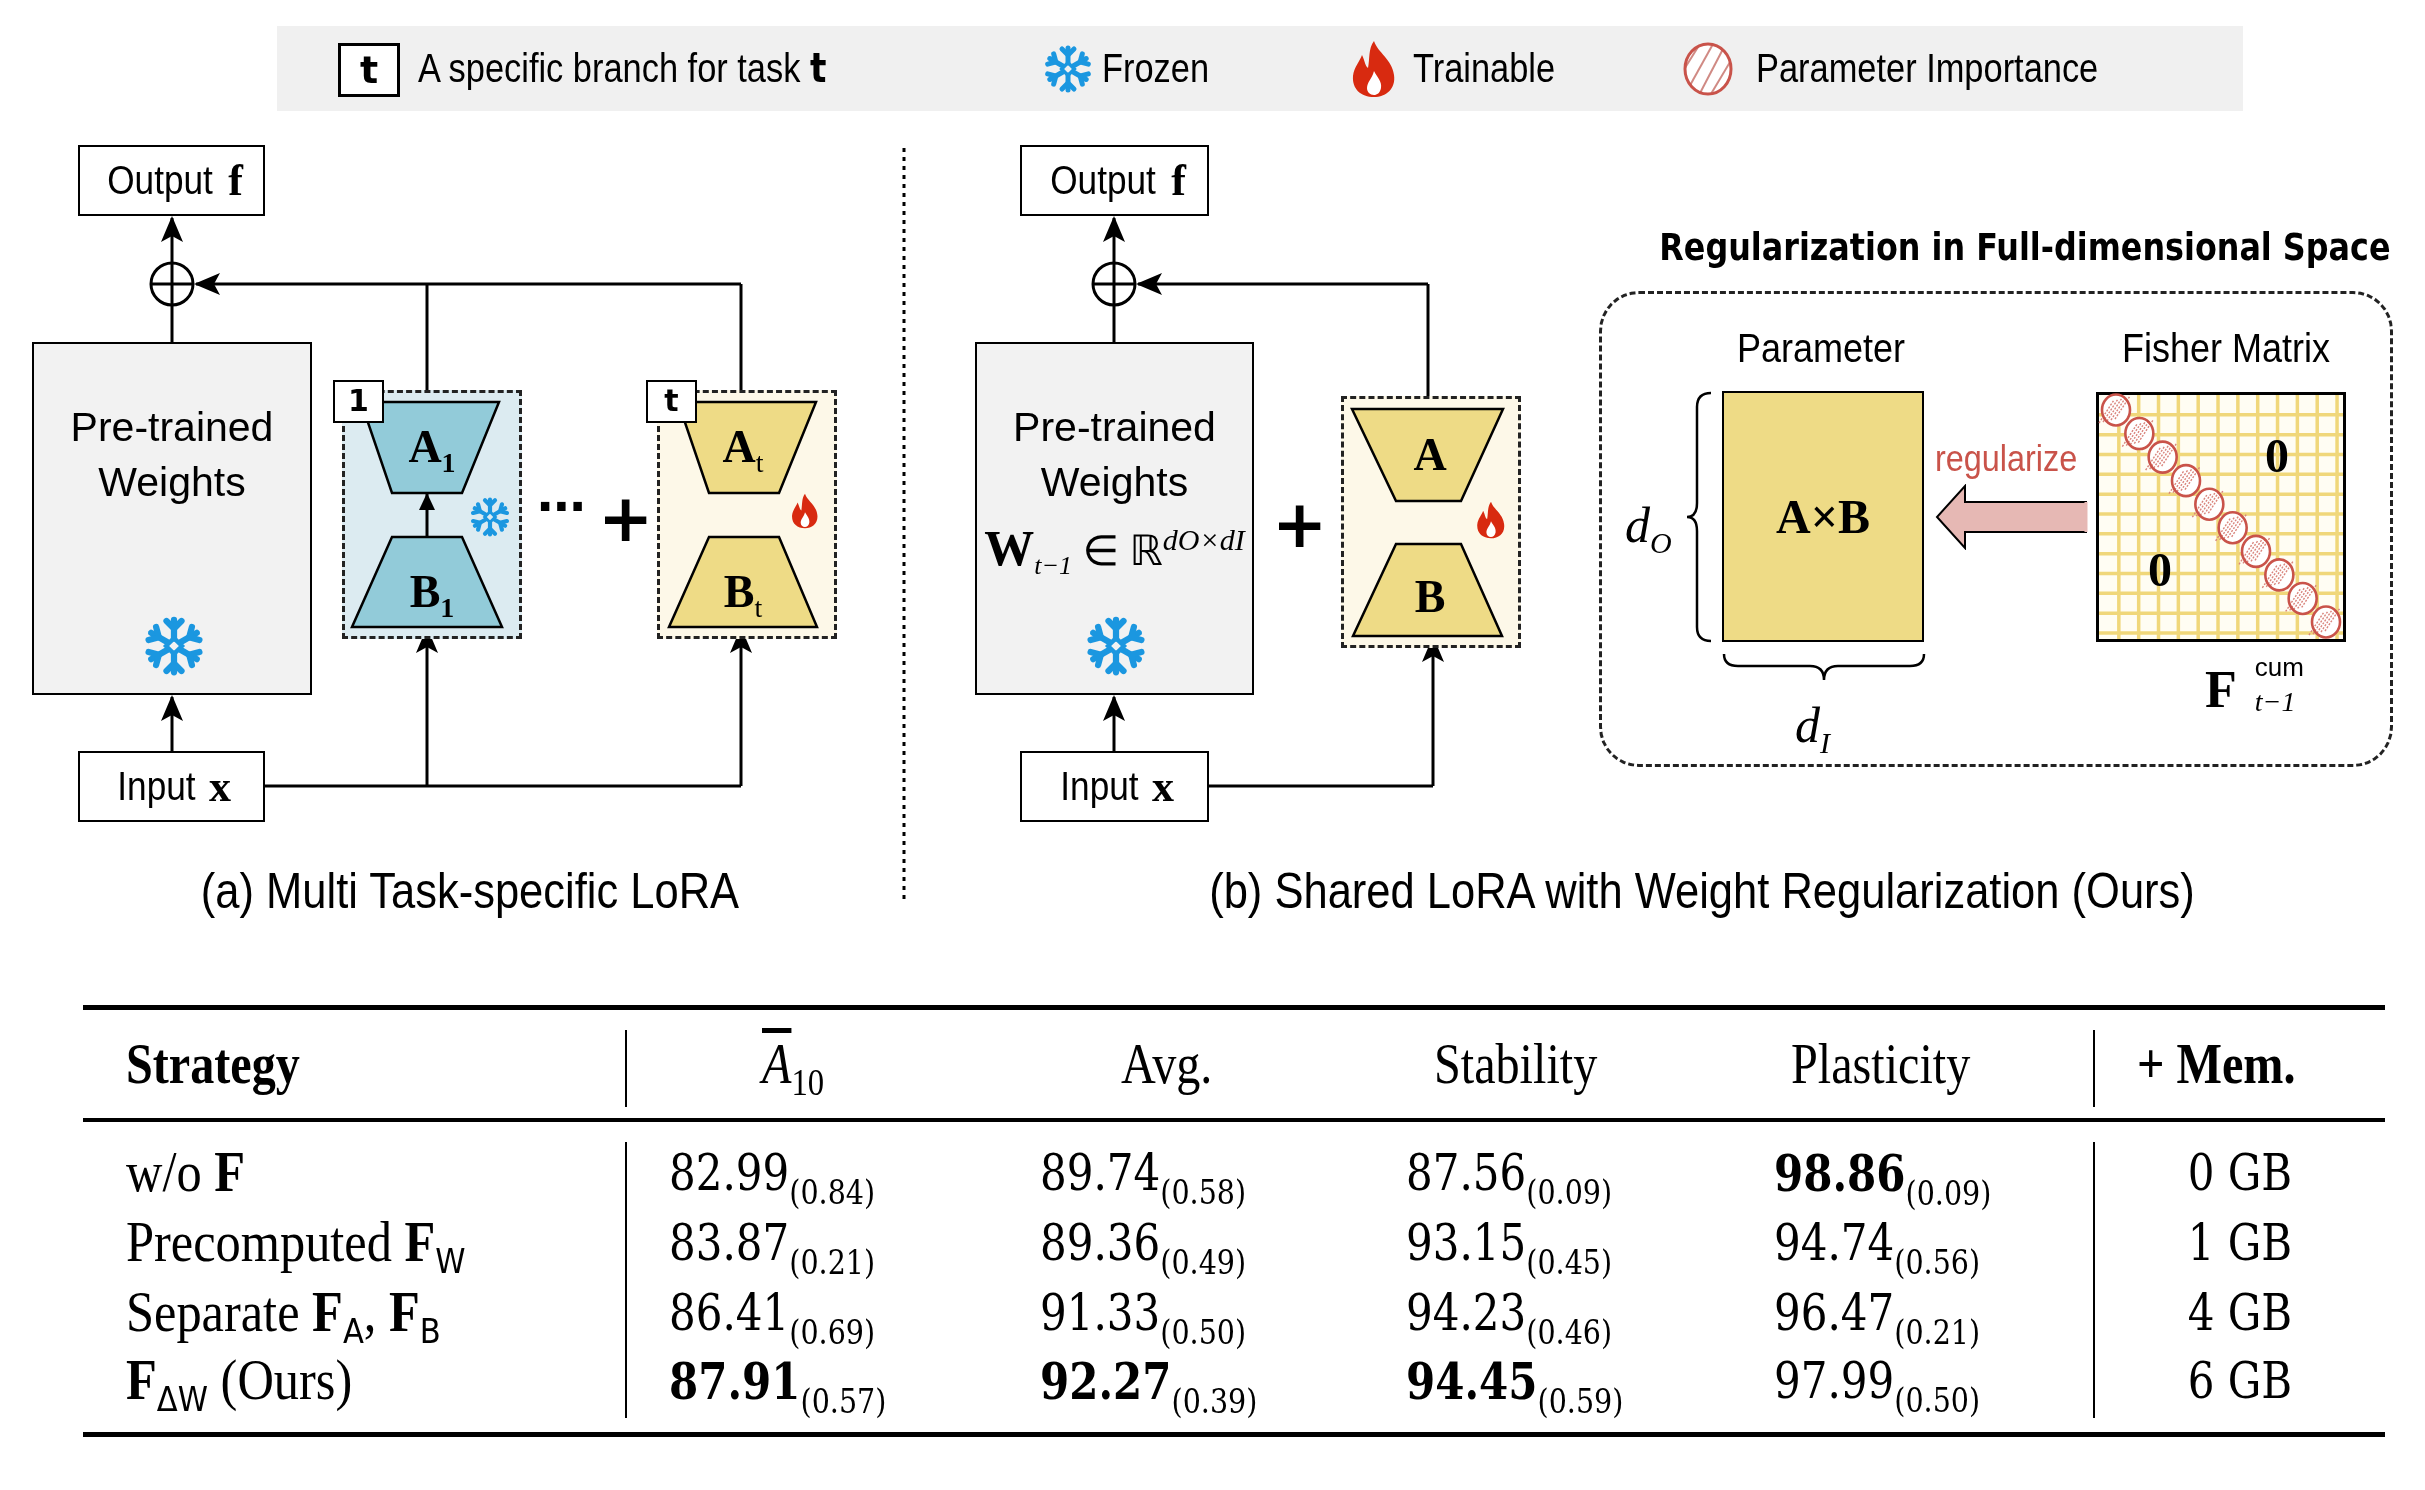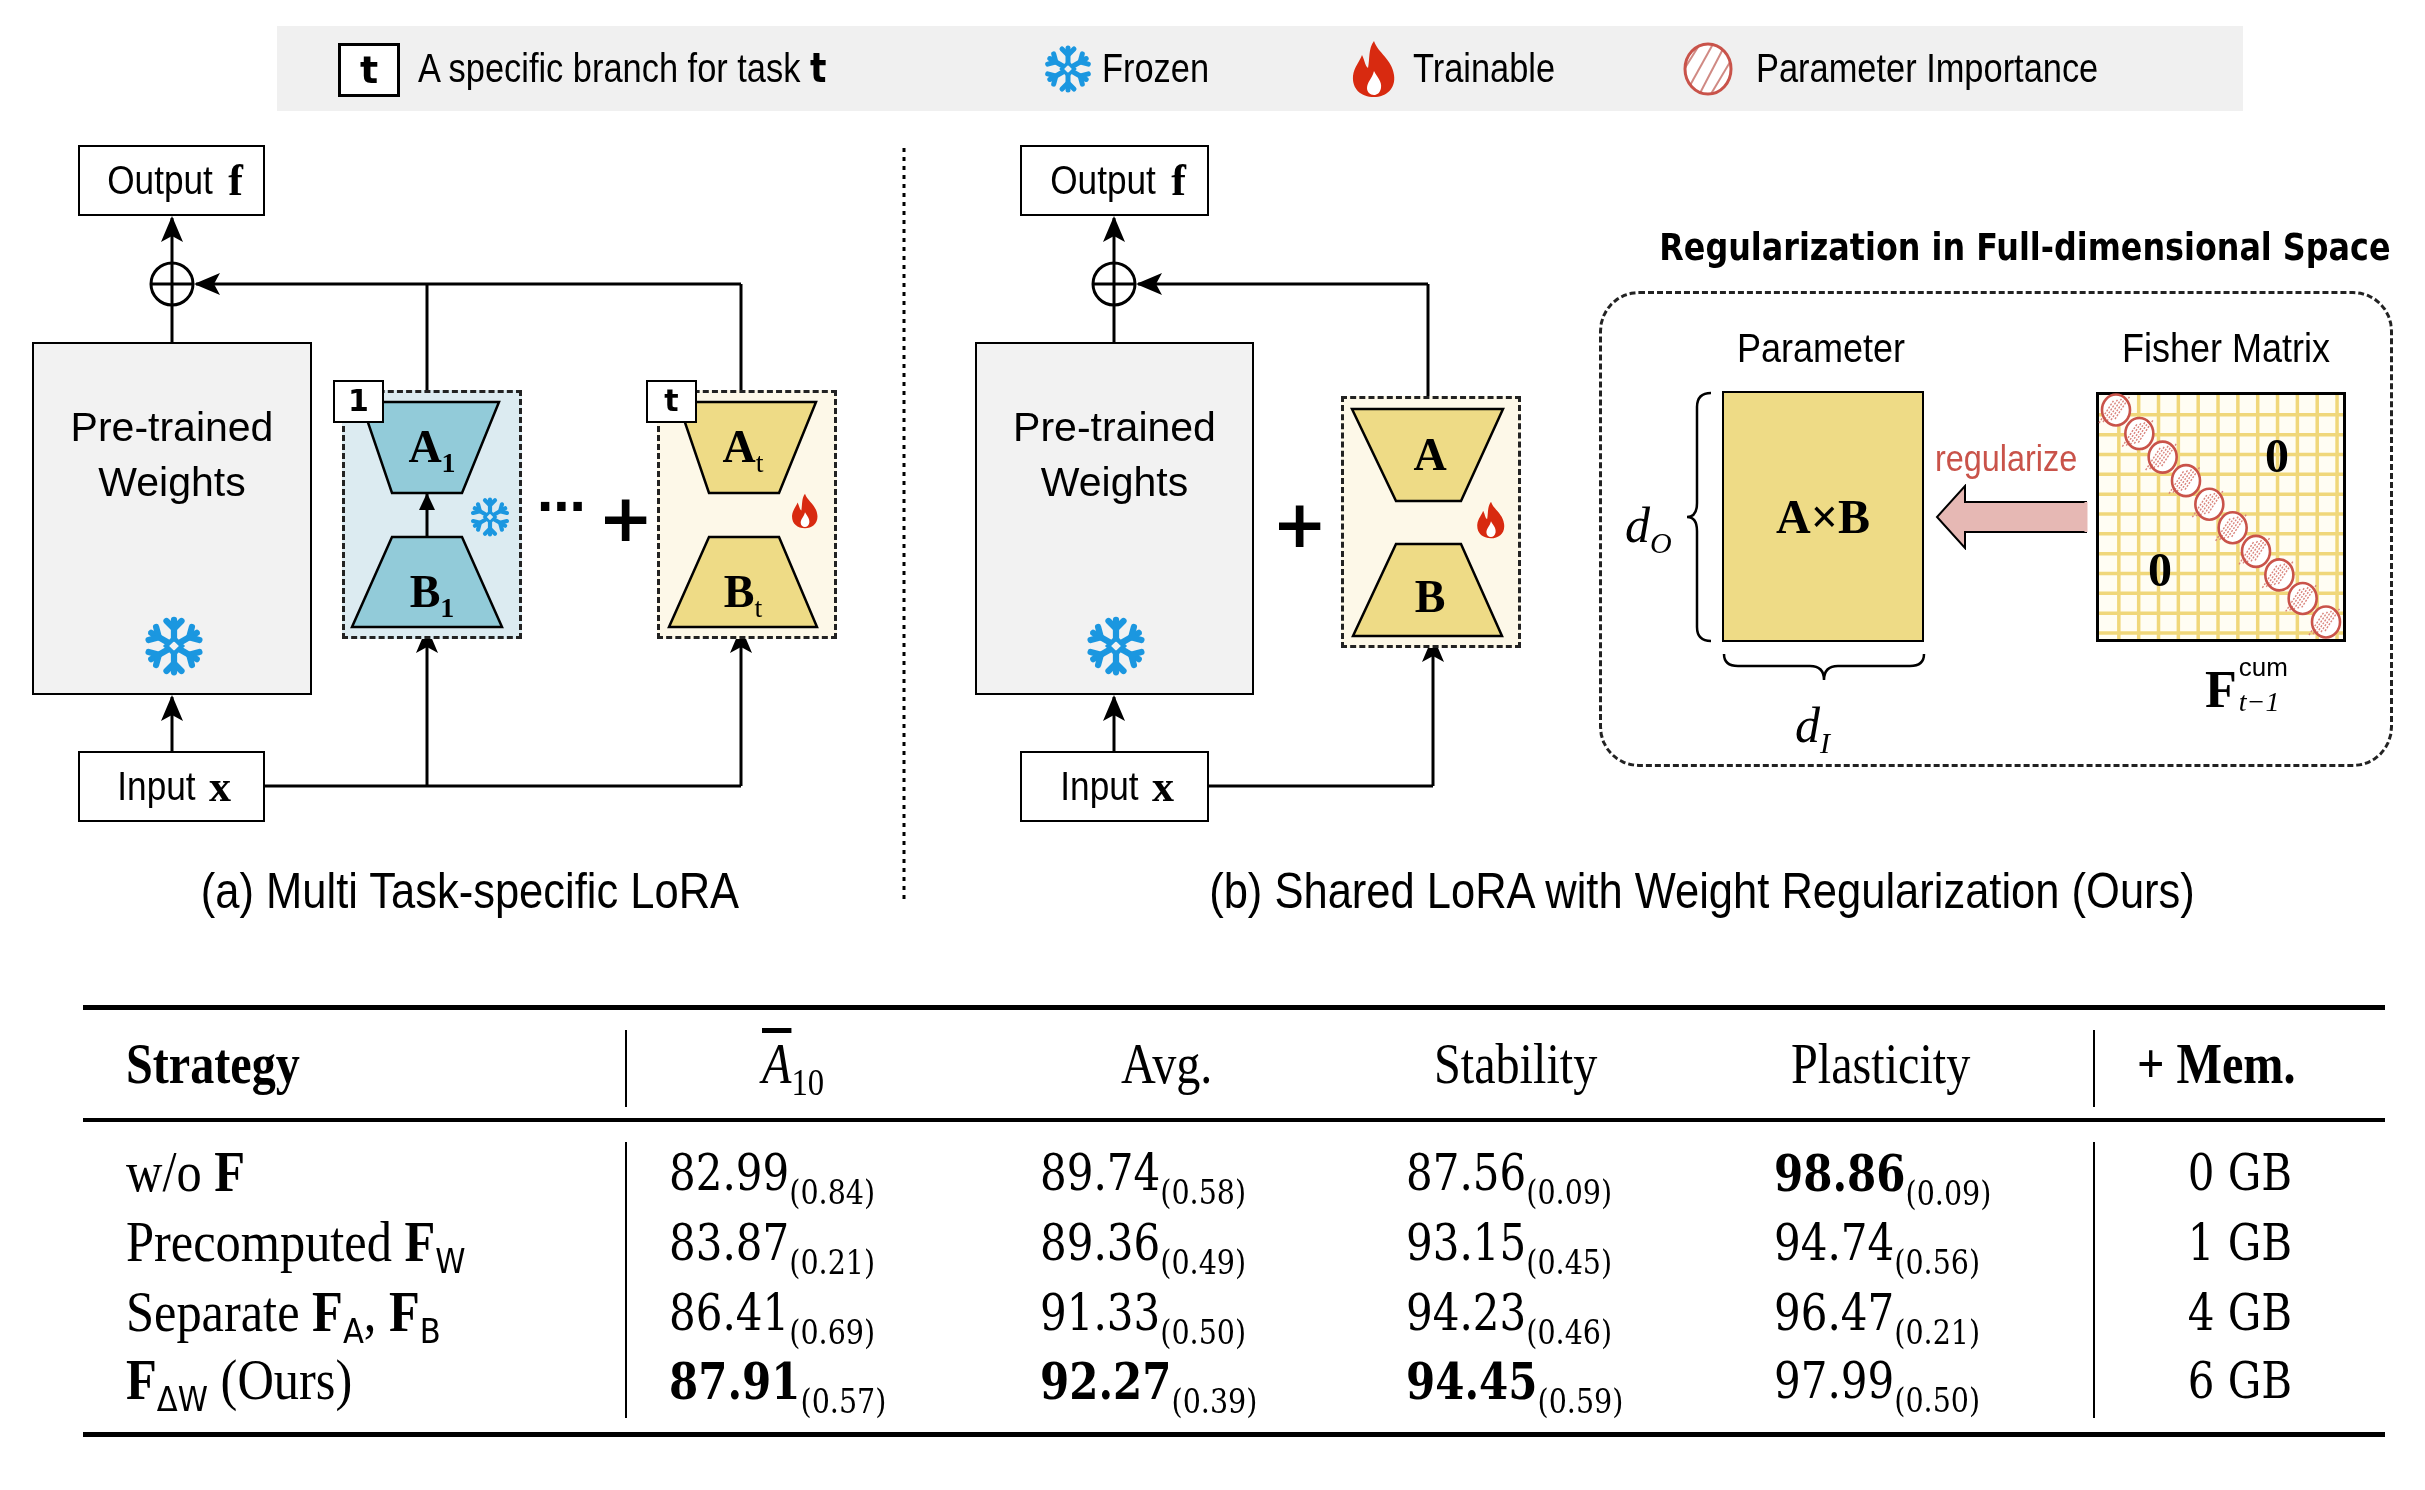--- a/index.html
+++ b/index.html
@@ -206,20 +206,24 @@
 
 <div class="caption" style="left:100px; width:740px; top:862px;">(a) Multi Task-specific LoRA</div>
 
 <div class="io-box" style="left:1020px; top:145px; width:189px; height:71px;">
   <span class="lbl">Output</span>
     <b>f</b>
 </div>
 <div class="weights" style="left:975px; top:342px; width:279px; height:353px;">
   <div class="l1" style="top:60px;">Pre-trained</div>
   <div class="l2" style="top:115px;">Weights</div>
+  <div class="formula" style="top:175px; font-size:42px;">
+    <b>W</b><sub style="font-style:italic;">t−1</sub>
+    <span>∈ ℝ</span><sup>dO×dI</sup>
+  </div>
   <svg class="abs" style="left:109px; top:272px;" width="60" height="60" viewBox="-24 -24 48 48">
     <g stroke="#1b97e0" stroke-width="5" stroke-linecap="round" fill="none">
       <use href="#sf-arm"></use>
         <use href="#sf-arm" transform="rotate(60)"></use>
         <use href="#sf-arm" transform="rotate(120)"></use>
       <use href="#sf-arm" transform="rotate(180)"></use>
         <use href="#sf-arm" transform="rotate(240)"></use>
         <use href="#sf-arm" transform="rotate(300)"></use>
       <rect x="-4.5" y="-4.5" width="9" height="9" transform="rotate(45)" stroke-width="3.5"></rect>
     </g>
@@ -384,21 +388,21 @@
       <line x1="217" y1="242" x2="232" y2="219" stroke="#d9847c" stroke-width="1.4" stroke-dasharray="2,1.5"></line>
       <line x1="221" y1="241" x2="236" y2="218" stroke="#d9847c" stroke-width="1.4" stroke-dasharray="2,1.5"></line>
       <line x1="225" y1="240" x2="240" y2="217" stroke="#d9847c" stroke-width="1.4" stroke-dasharray="2,1.5"></line>
       <line x1="229" y1="239" x2="244" y2="216" stroke="#d9847c" stroke-width="1.4" stroke-dasharray="2,1.5"></line>
       <ellipse cx="230" cy="230" rx="14" ry="15.5" fill="none" stroke="#c9534a" stroke-width="2.6"></ellipse>
     </g>
   </svg>
 <div class="abs serif" style="left:2265px; top:428px; font-size:48px; font-weight:bold;">0</div>
 <div class="abs serif" style="left:2148px; top:542px; font-size:48px; font-weight:bold;">0</div>
 <div class="abs serif" style="left:2205px; top:660px; font-size:52px; white-space:nowrap;">
-  <b>F</b><span style="display:inline-block; vertical-align:top; line-height:1; position:relative; top:-6px; margin-left:2px;">
+  <b>F</b><span style="display:inline-block; vertical-align:top; line-height:1; position:relative; top:-6px; margin-left:18px;">
     <span style="display:block; font-size:26px; font-family:'Liberation Sans',sans-serif;">cum</span>
     <span style="display:block; font-size:28px; font-style:italic; margin-top:8px;">t−1</span>
   </span>
 </div>
 
 <div class="rule" style="top:1005px; height:5px;"></div>
 <div class="rule" style="top:1118px; height:4px;"></div>
 <div class="rule" style="top:1432px; height:5px;"></div>
 <div class="vline" style="left:625px; top:1030px; height:77px;"></div>
 <div class="vline" style="left:625px; top:1142px; height:276px;"></div>

